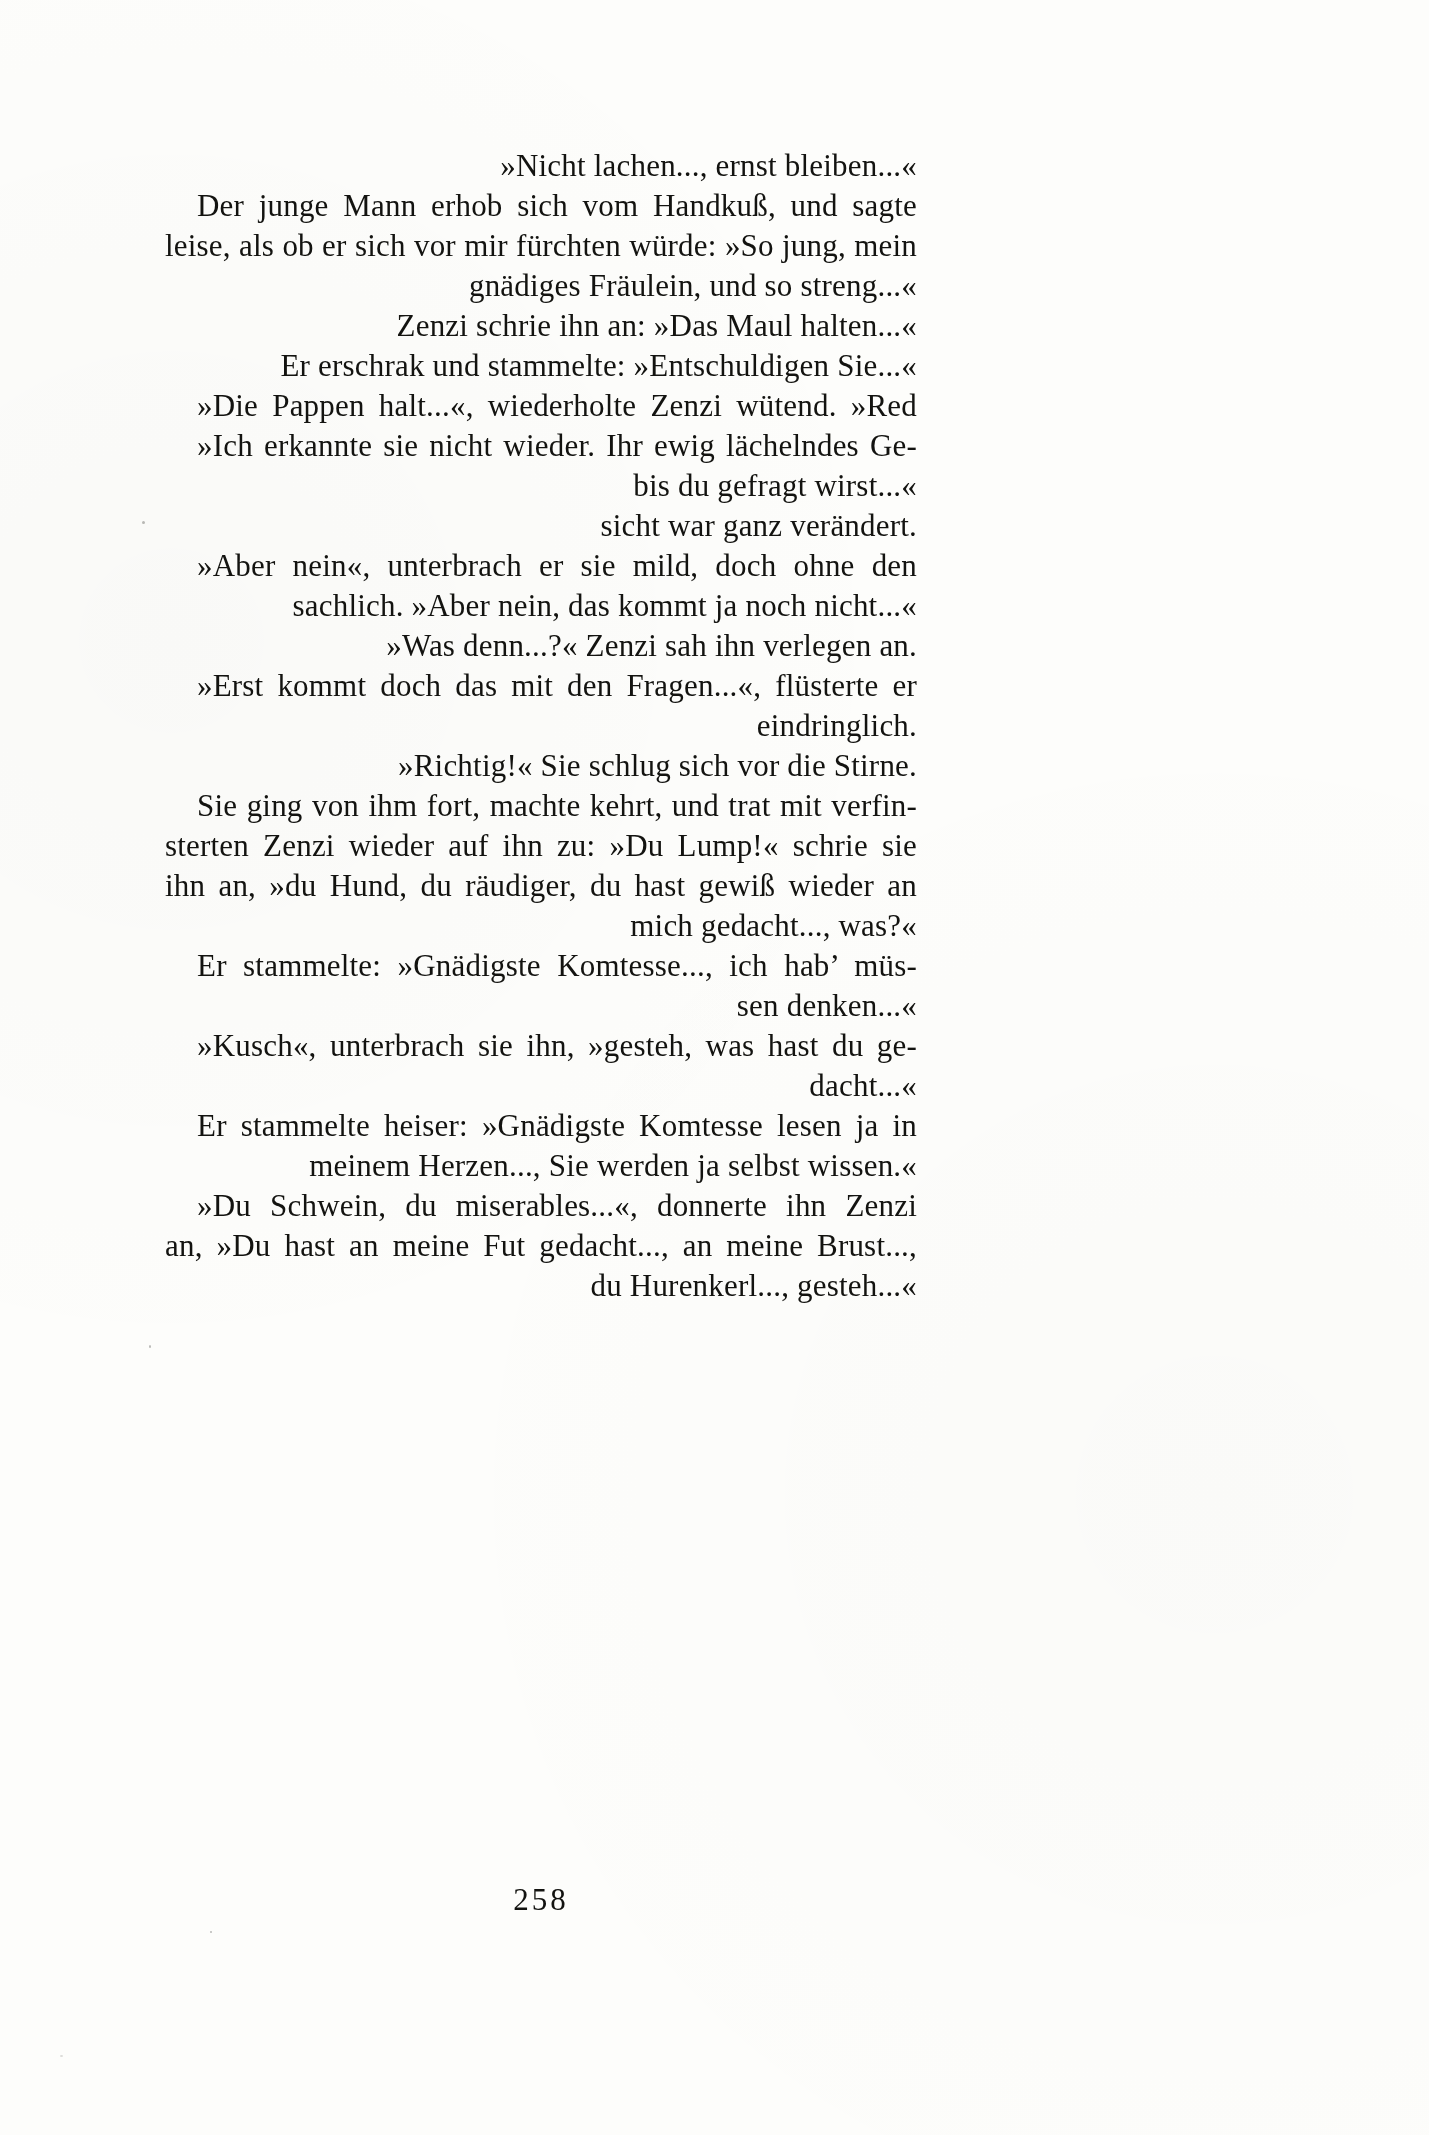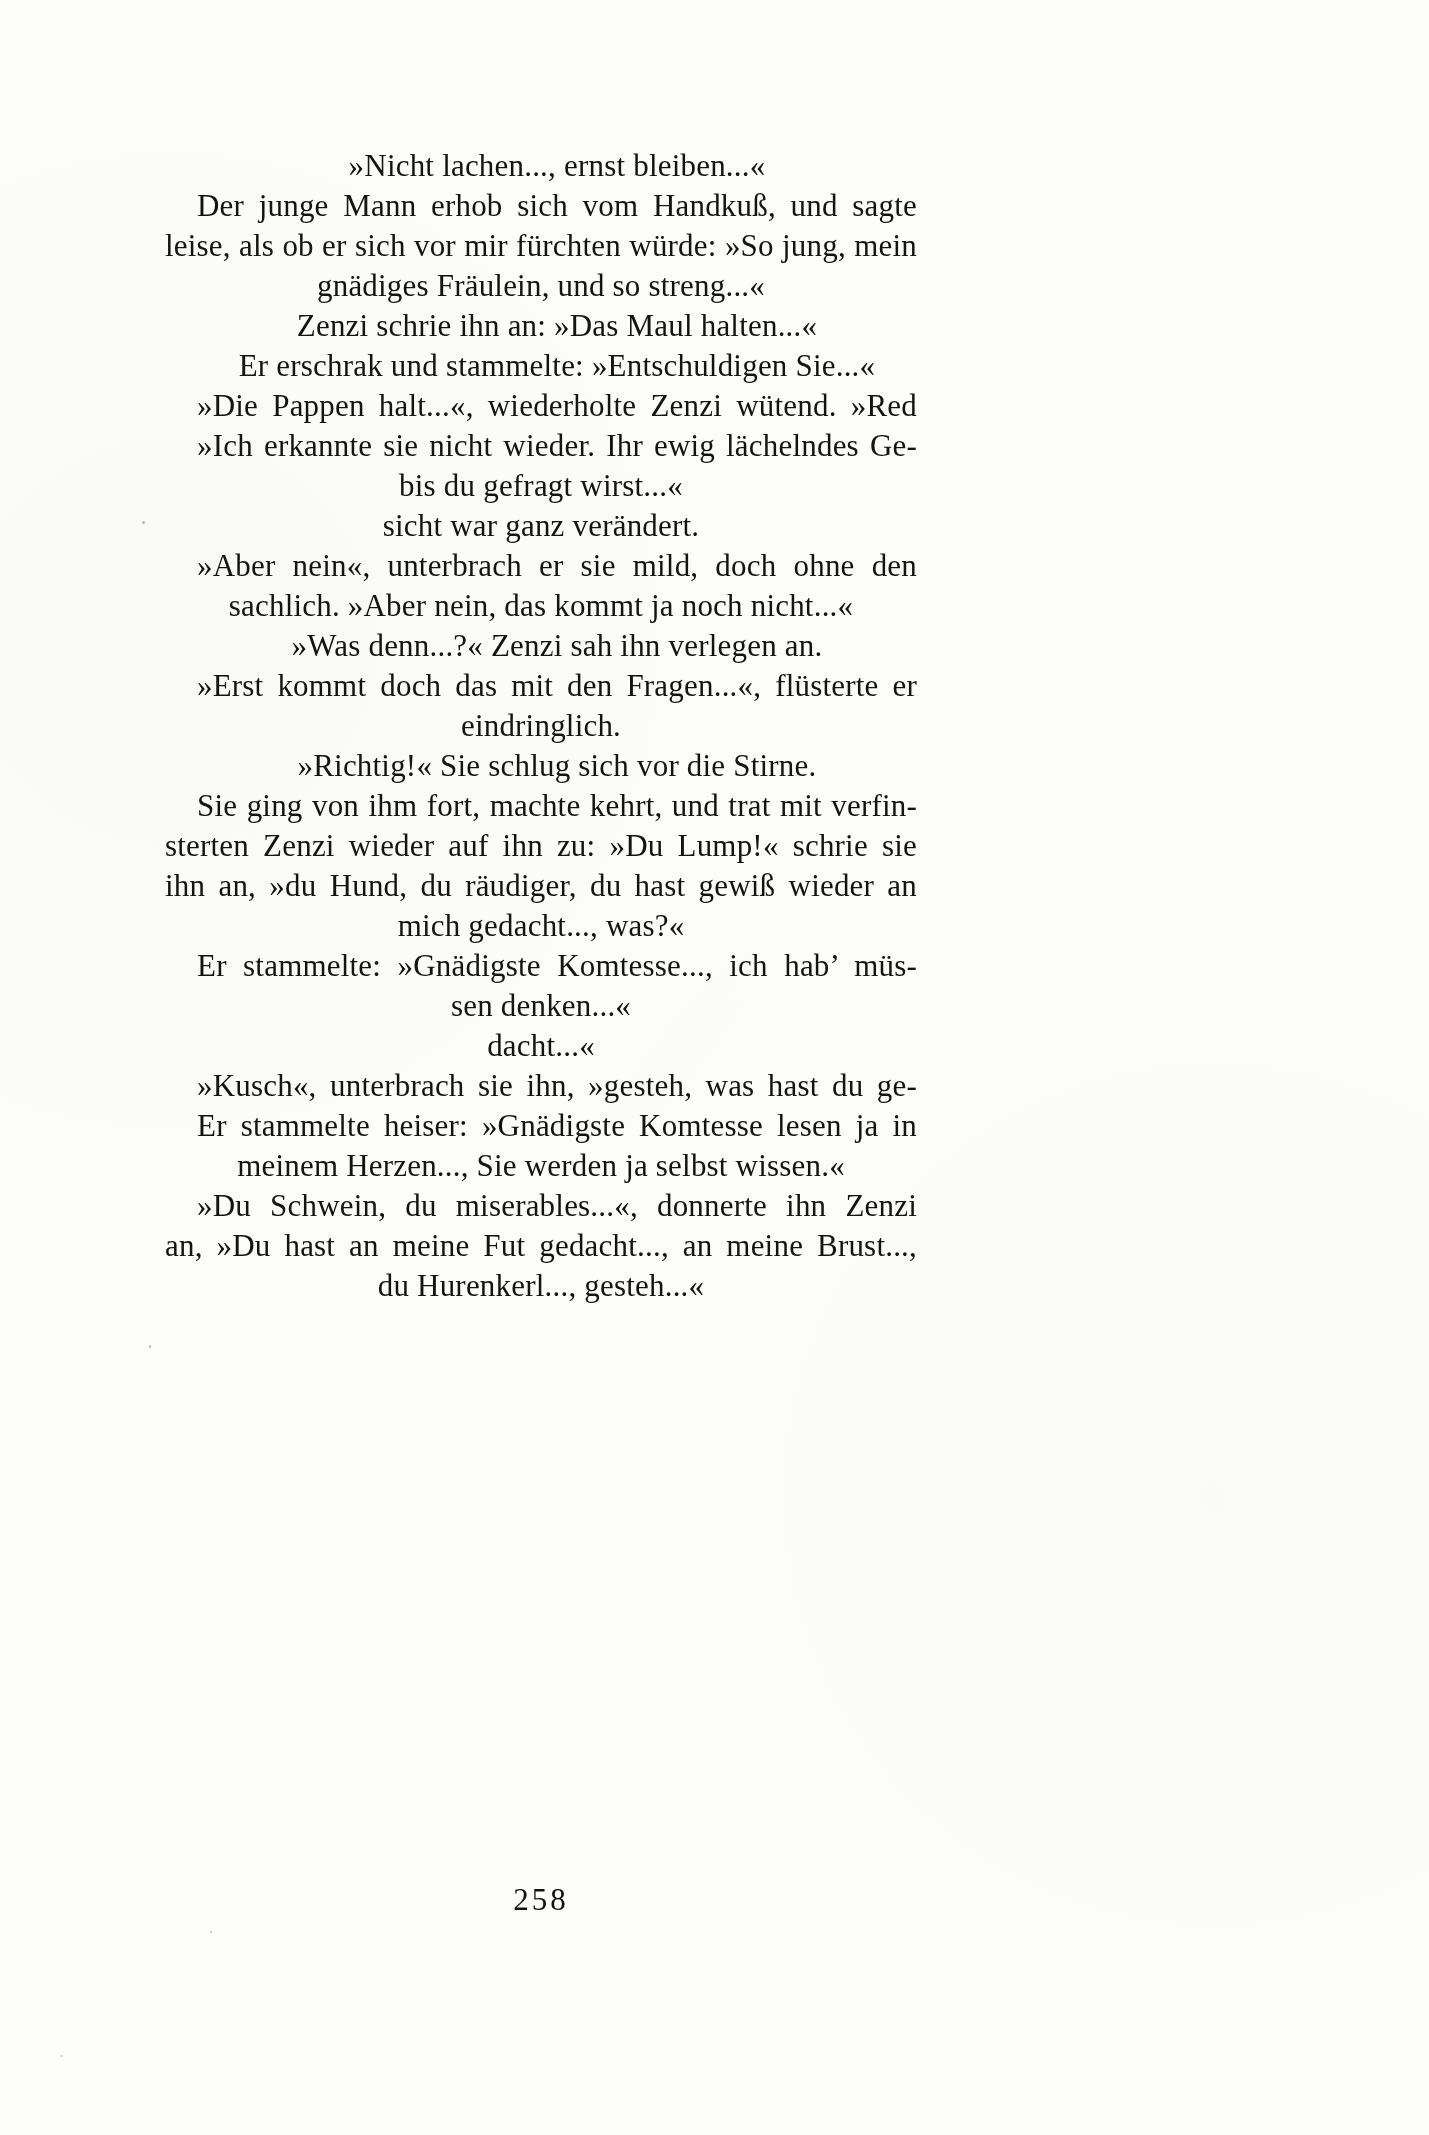--- a/index.html
+++ b/index.html
@@ -27,21 +27,21 @@
     position: absolute;
     left: 165px;
     top: 146px;
     width: 752px;
     font-size: 31px;
     line-height: 40px;
     letter-spacing: 0.2px;
   }
   .line {
     min-height: 40px;
-    text-align: center;
+    text-align: right;
   }
   .line.justify {
     text-align: justify;
     text-align-last: justify;
   }
   .line.indent {
     text-indent: 32px;
   }
   .page-number {
     position: absolute;
@@ -82,22 +82,22 @@
       <div class="line indent">»Was denn...?« Zenzi sah ihn verlegen an.</div>
       <div class="line indent justify">»Erst kommt doch das mit den Fragen...«, flüsterte er</div>
       <div class="line">eindringlich.</div>
       <div class="line indent">»Richtig!« Sie schlug sich vor die Stirne.</div>
       <div class="line indent justify">Sie ging von ihm fort, machte kehrt, und trat mit verfin-</div>
       <div class="line justify">sterten Zenzi wieder auf ihn zu: »Du Lump!« schrie sie</div>
       <div class="line justify">ihn an, »du Hund, du räudiger, du hast gewiß wieder an</div>
       <div class="line">mich gedacht..., was?«</div>
       <div class="line indent justify">Er stammelte: »Gnädigste Komtesse..., ich hab’ müs-</div>
       <div class="line">sen denken...«</div>
+      <div class="line indent justify">»Kusch«, unterbrach sie ihn, »gesteh, was hast du ge-</div>
       <div class="line">dacht...«</div>
-      <div class="line indent justify">»Kusch«, unterbrach sie ihn, »gesteh, was hast du ge-</div>
       <div class="line indent justify">Er stammelte heiser: »Gnädigste Komtesse lesen ja in</div>
       <div class="line">meinem Herzen..., Sie werden ja selbst wissen.«</div>
       <div class="line indent justify">»Du Schwein, du miserables...«, donnerte ihn Zenzi</div>
       <div class="line justify">an, »Du hast an meine Fut gedacht..., an meine Brust...,</div>
       <div class="line">du Hurenkerl..., gesteh...«</div>
     </div>
   <div class="page-number">258</div>
   <span class="speck s1"></span>
   <span class="speck s2"></span>
   <span class="speck s3"></span>

